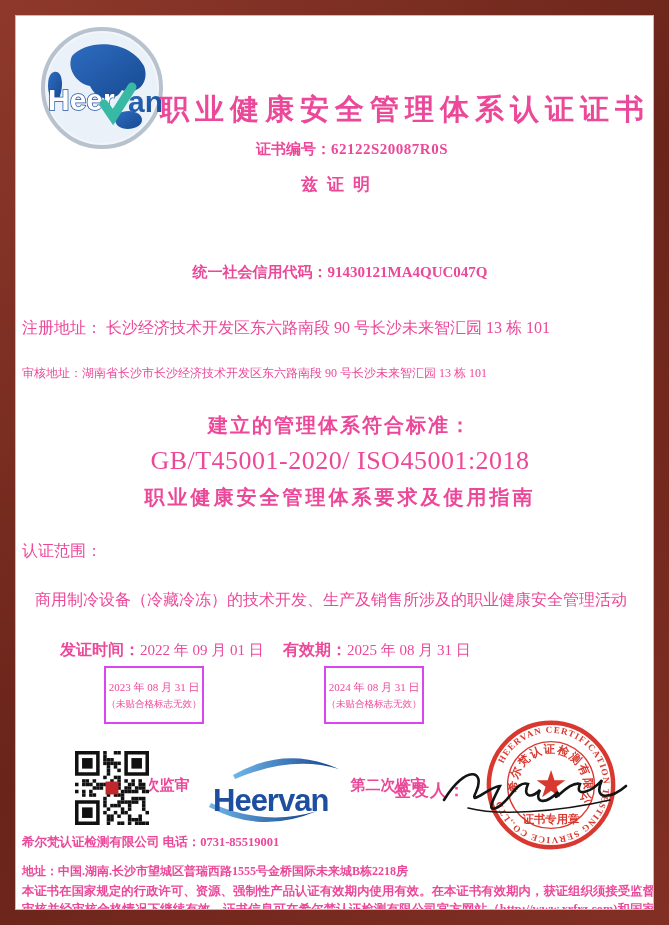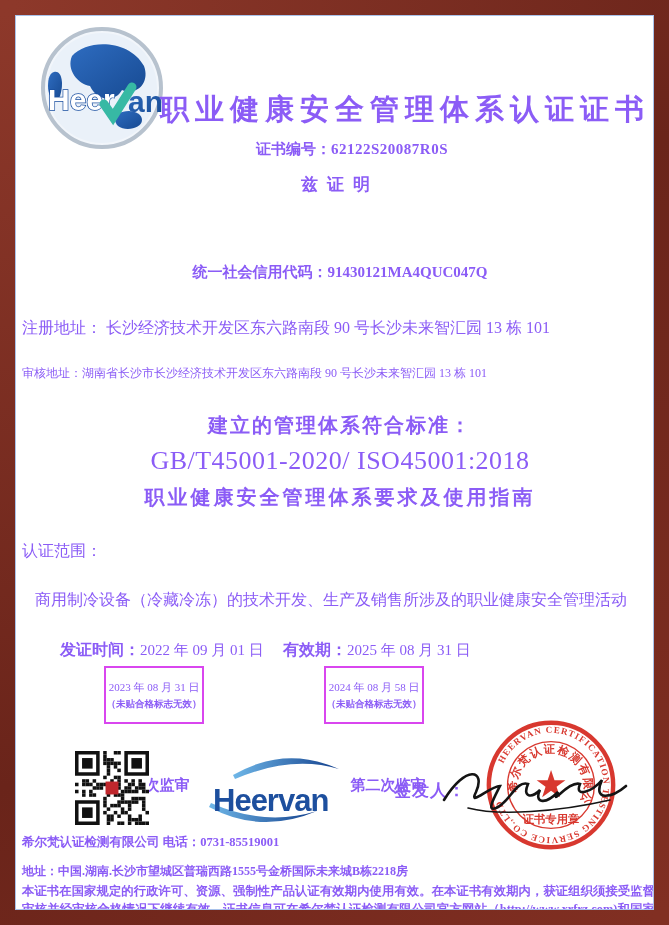--- a/index.html
+++ b/index.html
@@ -1,17 +1,17 @@
 <!DOCTYPE html>
 <html><head>
 <meta charset="utf-8">
 <style>
   html,body{margin:0;padding:0;background:#fff;}
   .page{position:relative;width:669px;height:925px;background:#fff;overflow:hidden;
-        font-family:"Liberation Serif","DejaVu Serif",serif;color:#8b5cf6;}
+        font-family:"Liberation Serif","DejaVu Serif",serif;color:#ec4899;}
   .frame{position:absolute;inset:0;z-index:40;pointer-events:none;
          border:15px solid #7a2c22;
          border-image:linear-gradient(135deg,#8d382a,#6a241a,#812f22) 1;
          box-shadow:inset 0 0 0 1px rgba(0,0,0,.35);}
   .frame::after{content:"";position:absolute;inset:0;border:1px solid #a9c2ea;}
   .abs{position:absolute;}
   .ctr{text-align:center;}
   .title{left:160px;top:90px;width:452px;font-size:29px;font-weight:700;letter-spacing:6px;white-space:nowrap;}
   .certno{left:256px;top:140px;font-size:15px;font-weight:700;}
   .certno .val{font-family:"Liberation Serif",serif;letter-spacing:.5px;}
@@ -25,21 +25,21 @@
   .stdname{left:10px;top:484px;width:660px;font-size:20px;font-weight:700;letter-spacing:3px;}
   .scopelabel{left:22px;top:541px;font-size:16px;}
   .scopetext{left:35px;top:590px;font-size:16px;white-space:nowrap;}
   .daterow .lbl{font-size:16px;font-weight:700;}
   .daterow .val{font-size:15px;}
   .issue{left:60px;top:640px;white-space:nowrap;}
   .expiry{left:283px;top:640px;white-space:nowrap;}
   .svbox{width:96px;height:54px;border:2px solid #d946ef;top:666px;
          display:flex;flex-direction:column;align-items:center;justify-content:center;gap:3px;}
   .svbox .d{font-size:11px;white-space:nowrap;}
-  .svbox .n{font-size:9.5px;font-weight:700;white-space:nowrap;}
+  .svbox .n{font-size:9.5px;font-weight:400;white-space:nowrap;}
   .box1{left:104px;} .box2{left:324px;}
   .cap{top:728px;width:96px;text-align:center;font-size:15px;font-weight:700;margin-top:48px;}
   .cap1{left:104px;} .cap2{left:340px;}
   .qr{left:75px;top:751px;width:74px;height:74px;}
   .blogo{left:205px;top:753px;}
   .signlbl{left:394px;top:779px;font-size:17px;font-weight:700;letter-spacing:1px;z-index:12;}
   .sig{left:438px;top:756px;z-index:12;}
   .seal{left:477px;top:711px;z-index:8;opacity:.92;}
   .footer{left:22px;top:834px;width:633px;z-index:2;}
   .footer .l1{font-size:12.5px;font-weight:700;}
@@ -92,21 +92,21 @@
   </div>
   <div class="abs daterow expiry">
     <span class="lbl">有效期：</span><span class="val">2025 年 08 月 31 日</span>
   </div>
 
   <div class="abs svbox box1">
     <div class="d">2023 年 08 月 31 日</div>
     <div class="n">（未贴合格标志无效）</div>
   </div>
   <div class="abs svbox box2">
-    <div class="d">2024 年 08 月 58 日</div>
+    <div class="d">2024 年 08 月 31 日</div>
     <div class="n">（未贴合格标志无效）</div>
   </div>
   <div class="abs cap cap1">第一次监审</div>
   <div class="abs cap cap2">第二次监审</div>
 
   <div class="abs qr">
     <svg width="74" height="74" viewBox="0 0 63 63">
       <rect x="0" y="0" width="63" height="63" fill="#fff"></rect>
       <g>
           <rect x="24" y="0" width="3" height="3"></rect>

